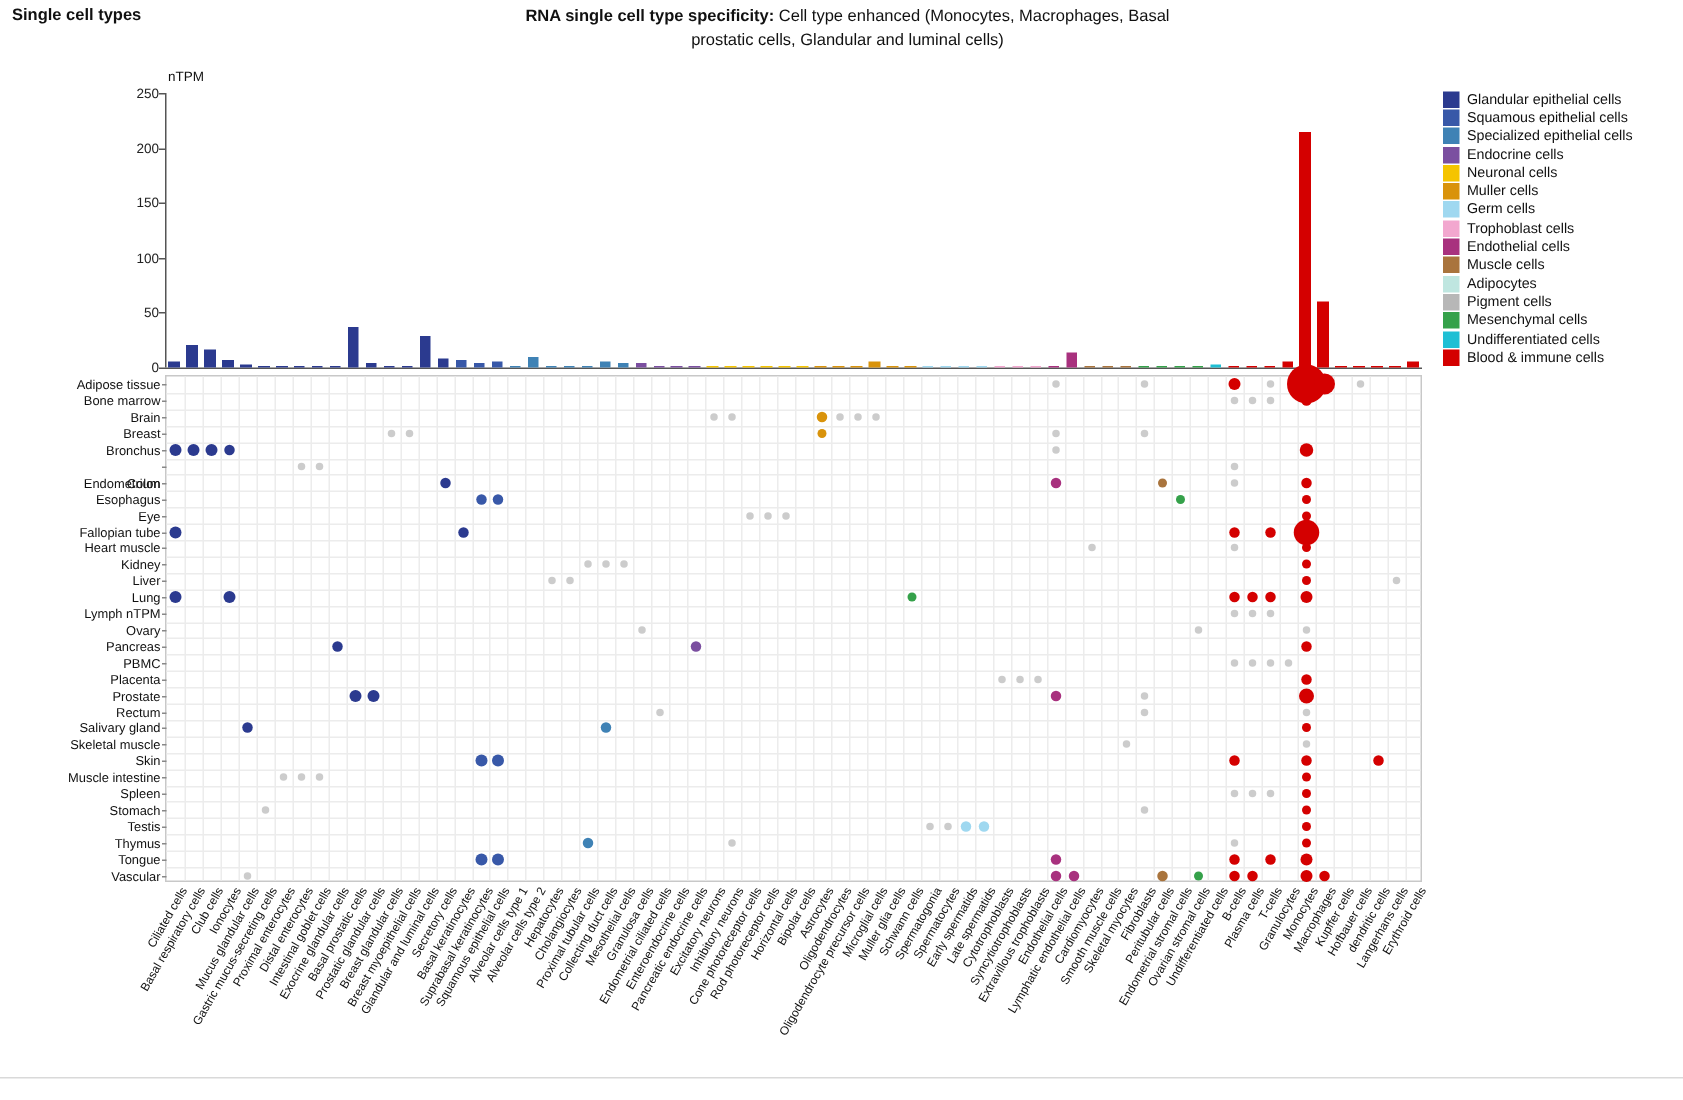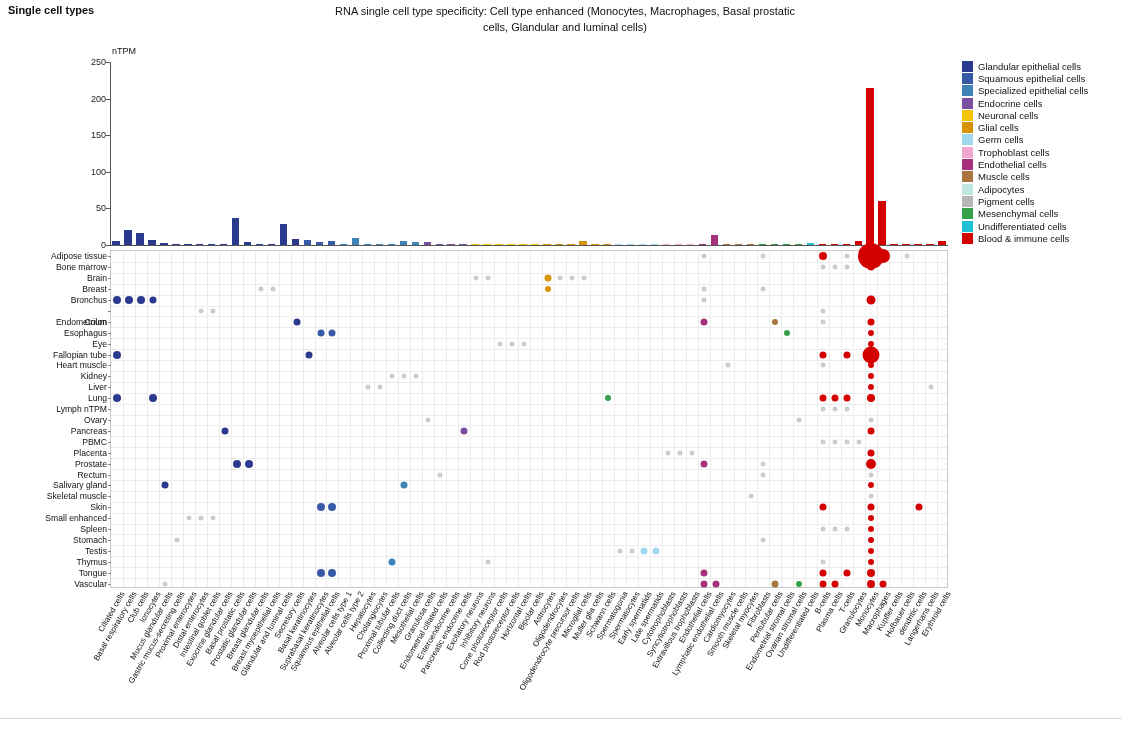--- a/index.html
+++ b/index.html
@@ -14,21 +14,21 @@
   #root{position:relative;width:1122px;height:733px;}
 
   .ttl-left{
     position:absolute;left:8px;top:4px;
     font-size:11px;font-weight:bold;color:#111;
   }
   .ttl-center{
     position:absolute;left:330px;top:3px;width:470px;
     text-align:center;font-size:11px;line-height:16px;color:#111;
   }
-  .ttl-center .lead{font-weight:normal;}
+  .ttl-center .lead{font-weight:bold;}
 
   
   #barchart{
     position:absolute;left:110px;top:62px;width:838px;height:183px;
   }
   #barchart .plotbg{position:absolute;inset:0;background:#fff;}
   .axis-line{position:absolute;background:#555;}
   .ytick{position:absolute;right:100%;margin-right:4px;font-size:9px;color:#222;
     transform:translateY(-50%);white-space:nowrap;}
   .ytickmark{position:absolute;left:-4px;width:4px;height:1px;background:#555;}
@@ -187,21 +187,21 @@
       <div class="legend-row">
         <span class="legend-swatch" style="background: rgb(123, 79, 160);"></span>
         <span class="legend-label">Endocrine cells</span>
       </div>
       <div class="legend-row">
         <span class="legend-swatch" style="background: rgb(245, 196, 0);"></span>
         <span class="legend-label">Neuronal cells</span>
       </div>
       <div class="legend-row">
         <span class="legend-swatch" style="background: rgb(217, 147, 11);"></span>
-        <span class="legend-label">Glial cells</span>
+        <span class="legend-label">Muller cells</span>
       </div>
       <div class="legend-row">
         <span class="legend-swatch" style="background: rgb(159, 216, 240);"></span>
         <span class="legend-label">Germ cells</span>
       </div>
       <div class="legend-row">
         <span class="legend-swatch" style="background: rgb(242, 167, 207);"></span>
         <span class="legend-label">Trophoblast cells</span>
       </div>
       <div class="legend-row">
@@ -375,21 +375,21 @@
       <div class="rowlabel" style="top: 212.613px;">Prostate</div>
       <div class="rowtick" style="top: 212.613px;"></div>
       <div class="rowlabel" style="top: 223.516px;">Rectum</div>
       <div class="rowtick" style="top: 223.516px;"></div>
       <div class="rowlabel" style="top: 234.419px;">Salivary gland</div>
       <div class="rowtick" style="top: 234.419px;"></div>
       <div class="rowlabel" style="top: 245.323px;">Skeletal muscle</div>
       <div class="rowtick" style="top: 245.323px;"></div>
       <div class="rowlabel" style="top: 256.226px;">Skin</div>
       <div class="rowtick" style="top: 256.226px;"></div>
-      <div class="rowlabel" style="top: 267.129px;">Small enhanced</div>
+      <div class="rowlabel" style="top: 267.129px;">Muscle intestine</div>
       <div class="rowtick" style="top: 267.129px;"></div>
       <div class="rowlabel" style="top: 278.032px;">Spleen</div>
       <div class="rowtick" style="top: 278.032px;"></div>
       <div class="rowlabel" style="top: 288.935px;">Stomach</div>
       <div class="rowtick" style="top: 288.935px;"></div>
       <div class="rowlabel" style="top: 299.839px;">Testis</div>
       <div class="rowtick" style="top: 299.839px;"></div>
       <div class="rowlabel" style="top: 310.742px;">Thymus</div>
       <div class="rowtick" style="top: 310.742px;"></div>
       <div class="rowlabel" style="top: 321.645px;">Tongue</div>

